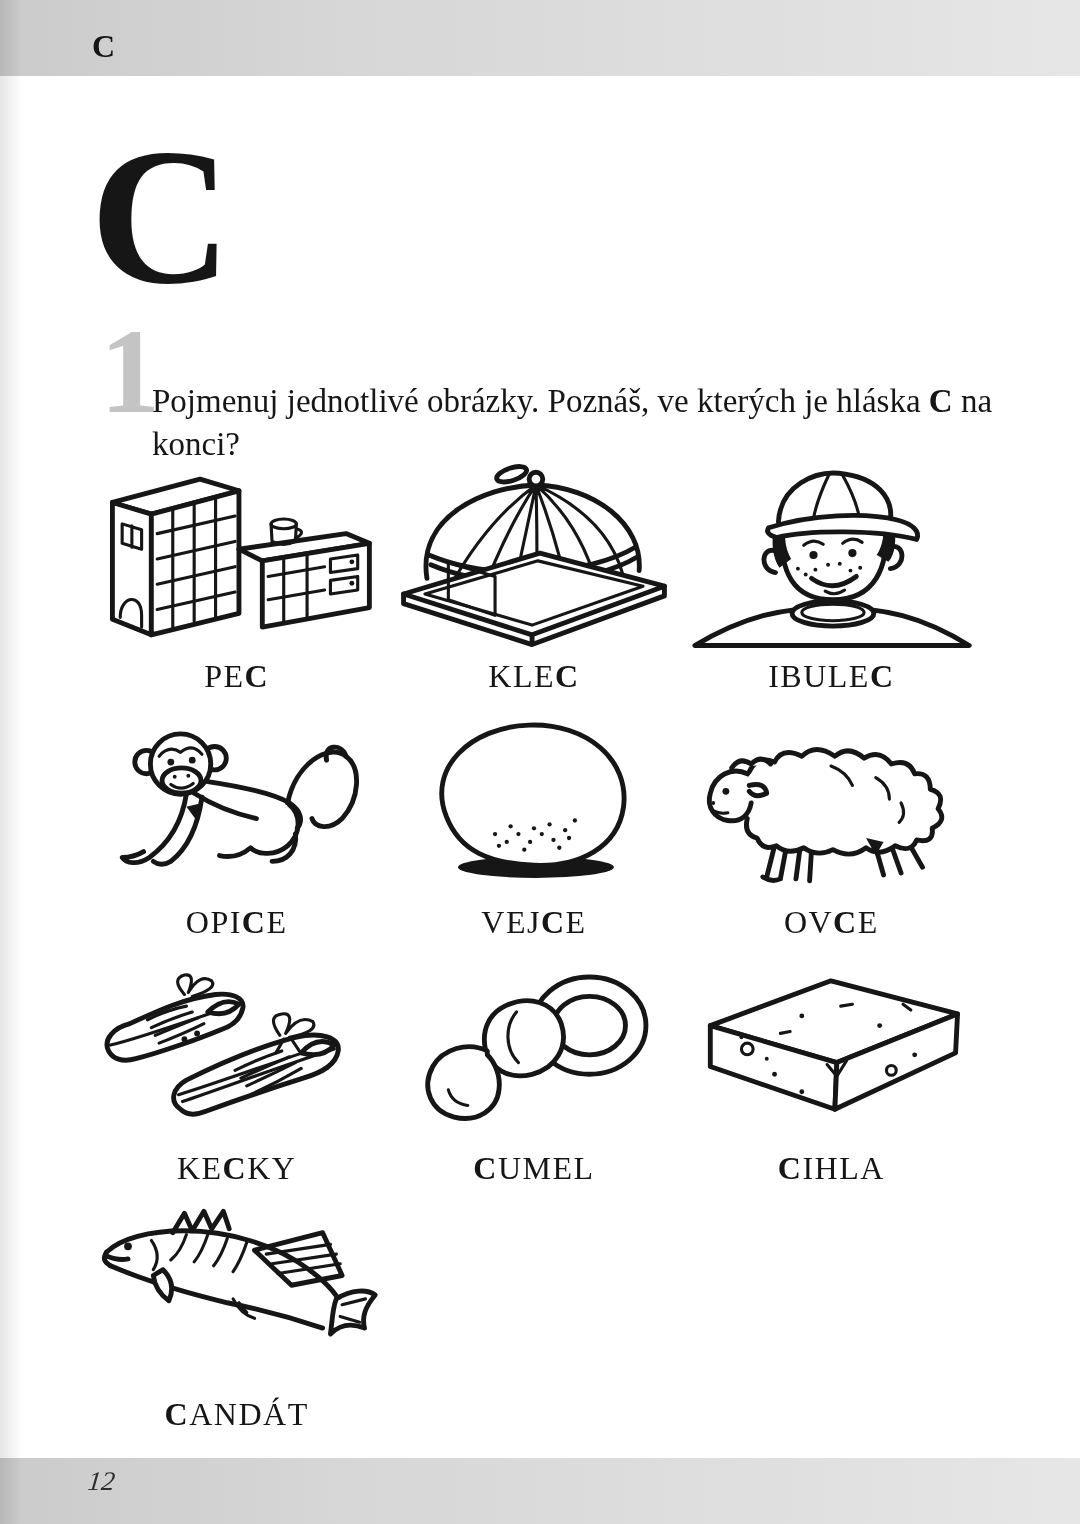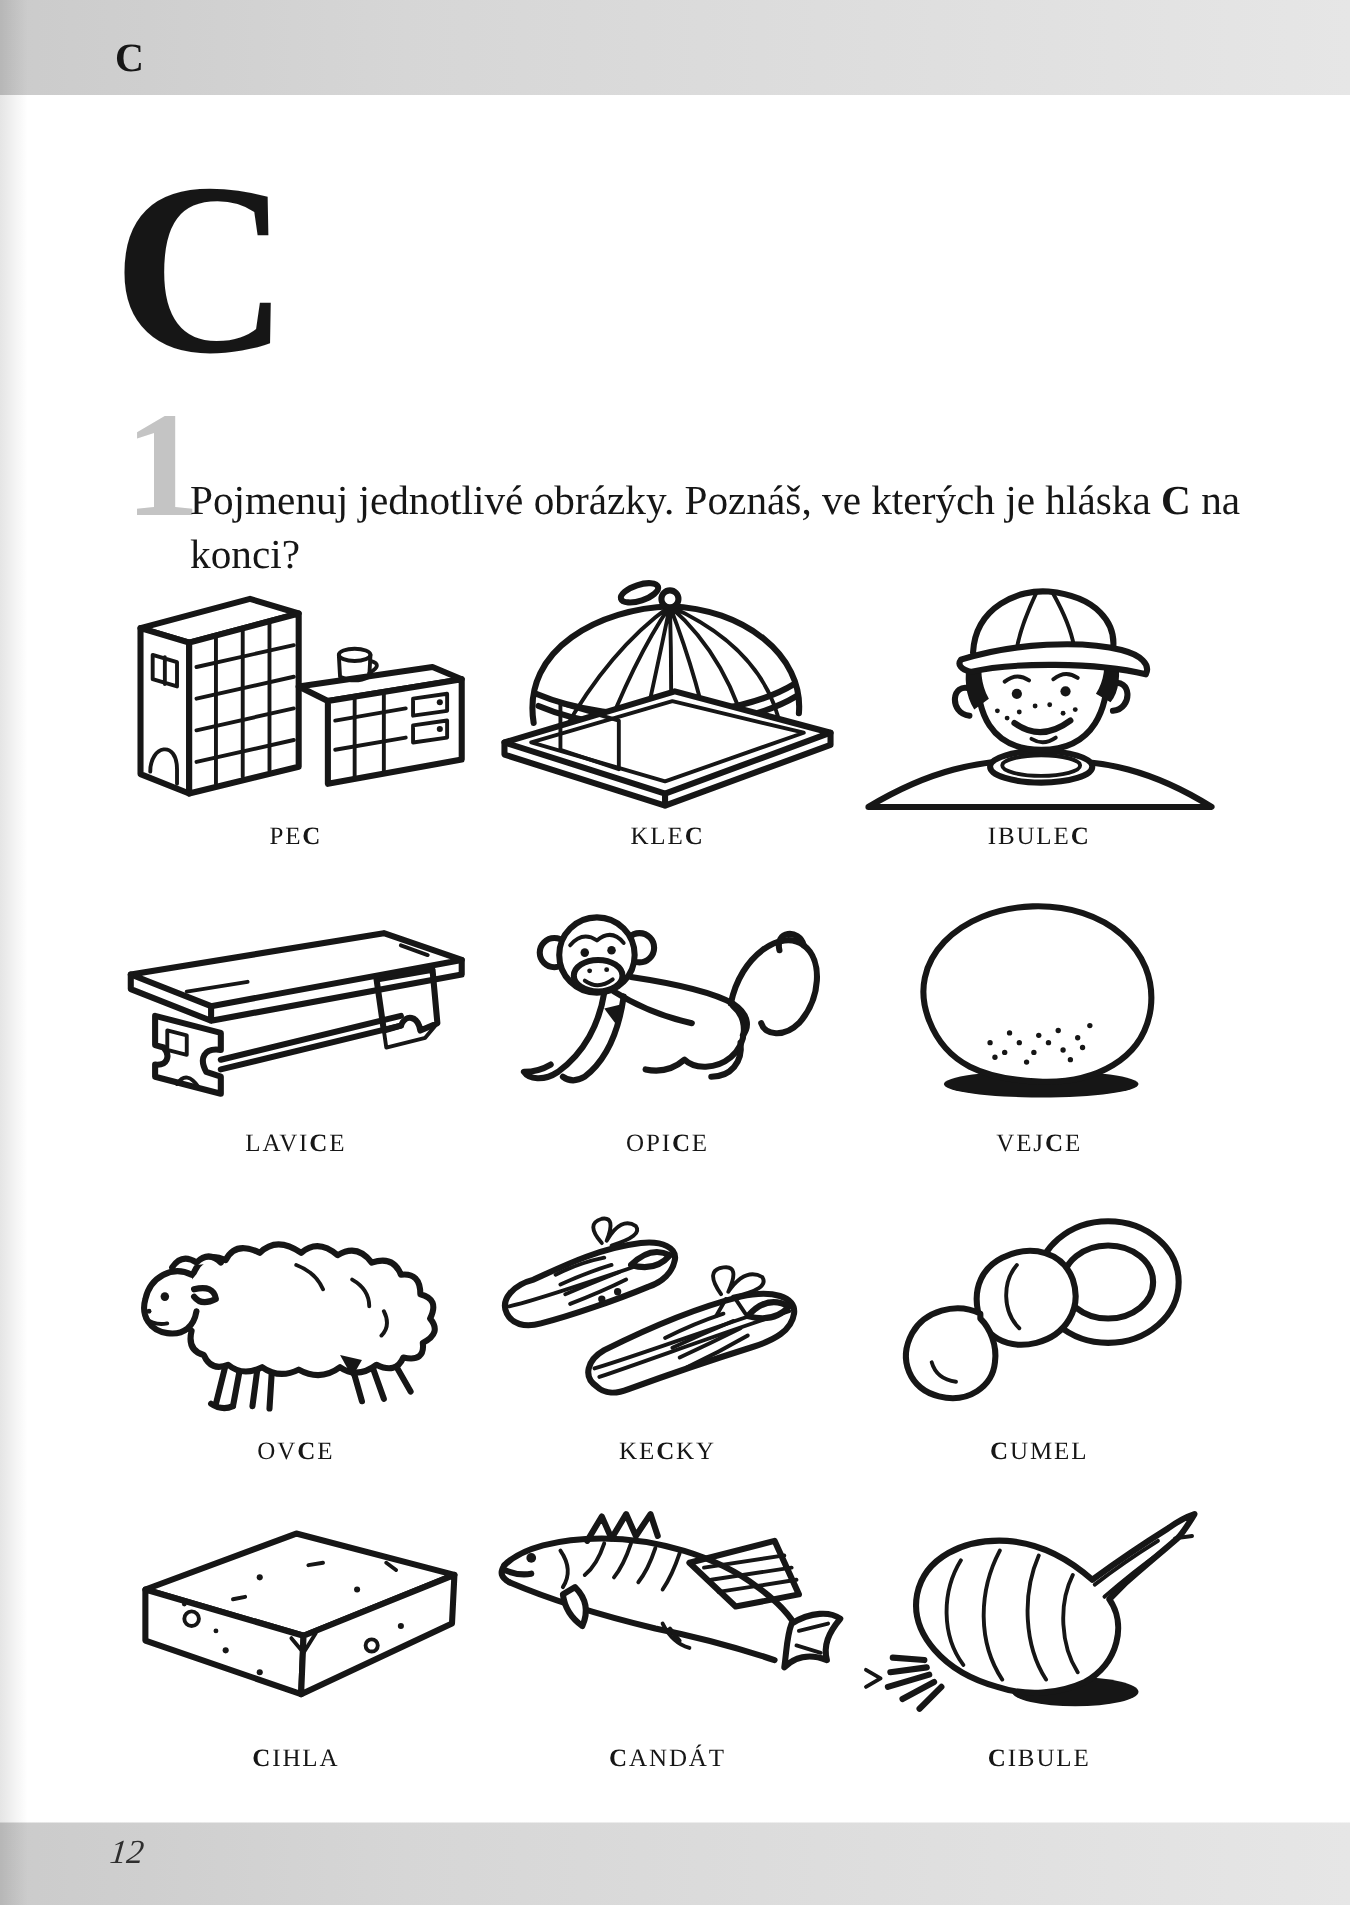--- a/index.html
+++ b/index.html
@@ -13,21 +13,21 @@
   .corner-letter{position:absolute;left:92px;top:28px;font-size:32px;font-weight:700;}
   .big-letter{position:absolute;left:90px;top:118px;font-size:196px;line-height:1;font-weight:700;letter-spacing:-2px;}
   .ex-number{position:absolute;left:100px;top:312px;font-size:120px;line-height:1;font-weight:700;color:#c4c4c4;}
   .instruction{position:absolute;left:152px;top:380px;width:860px;font-size:33px;line-height:1.3;}
   .instruction b{font-weight:700;}
   .grid{position:absolute;left:88px;top:458px;width:892px;height:984px;
         display:grid;grid-template-columns:repeat(3,1fr);grid-auto-rows:246px;}
   .cell{margin:0;display:flex;flex-direction:column;align-items:center;}
   .art{width:100%;height:196px;display:flex;align-items:center;justify-content:center;}
   .art svg{width:292px;height:190px;display:block;}
-  .cap{font-size:20px;letter-spacing:1.5px;margin-top:4px;white-space:nowrap;}
+  .cap{font-size:32px;letter-spacing:1.5px;margin-top:4px;white-space:nowrap;}
   .cap b{font-weight:700;}
   .page-number{position:absolute;left:88px;top:8px;font-size:27px;font-style:italic;color:#2e2e2e;transform:skewX(-6deg);}
   svg .o{stroke:#161616;stroke-width:5;fill:none;stroke-linecap:round;stroke-linejoin:round;}
   svg .ow{stroke:#161616;stroke-width:5;fill:#ffffff;stroke-linecap:round;stroke-linejoin:round;}
   svg .d{stroke:#161616;stroke-width:3.2;fill:none;stroke-linecap:round;stroke-linejoin:round;}
   svg .f{fill:#161616;stroke:none;}
 </style>
 </head>
 <body>
 
@@ -110,36 +110,20 @@
             <circle class="f" cx="159" cy="103" r="2"></circle>
             <circle class="f" cx="170" cy="110" r="2"></circle>
             <circle class="f" cx="180" cy="107" r="2"></circle>
           <path class="o" d="M130 118 Q152 134 176 116"></path>
           <path class="d" d="M144 131 Q154 137 164 130"></path>
         </svg>
       </div>
       <figcaption class="cap"><span>IBULE</span><b>C</b><span></span></figcaption>
     </figure>
 
-    <figure class="cell">
-      <div class="art">
-        <svg viewBox="0 0 300 190">
-          <path class="ow" d="M34 106 L88 120 L88 134 C74 132 70 141 76 152 L88 156 L88 170 L34 156 L34 146 C44 147 47 139 41 132 L34 130 Z"></path>
-          <path class="d" d="M52 162 Q60 150 70 165"></path>
-          <path class="d" d="M44 118 L60 122 L60 138 L44 134 Z"></path>
-          <path class="ow" d="M216 76 L262 68 L266 112 L252 118 C250 106 240 104 236 114 L222 118 Z"></path>
-          <path class="d" d="M222 118 L224 132 L256 124 L266 112"></path>
-          <path class="o" d="M88 142 L236 106 M88 150 L236 114"></path>
-          <path class="ow" d="M14 72 L222 38 L286 60 L80 98 Z"></path>
-          <path class="o" d="M14 72 L14 84 L80 110 L80 98 M80 110 L286 72 L286 60"></path>
-          <path class="d" d="M60 86 L110 78 M236 48 L258 56"></path>
-        </svg>
-      </div>
-      <figcaption class="cap"><span>LAVI</span><b>C</b><span>E</span></figcaption>
-    </figure>
 
     <figure class="cell">
       <div class="art">
         <svg viewBox="0 0 300 190">
           <path class="o" d="M202 96 C210 56 244 34 262 48 C278 60 276 92 258 112 C246 124 230 122 227 112"></path>
           <path class="o" d="M262 48 C258 34 238 36 242 52"></path>
           <path class="o" d="M120 74 C160 80 190 88 204 96 C216 104 218 114 212 122"></path>
           <path class="o" d="M106 86 C128 100 152 108 170 112"></path>
           <path class="f" d="M98 100 L114 96 L110 116 Z"></path>
           <path class="o" d="M98 87 C94 112 82 136 60 152 C48 160 36 158 32 152 Q44 152 54 146"></path>
@@ -280,34 +264,20 @@
           <path class="d" d="M98 34 Q92 52 82 60 M120 34 Q114 52 106 62 M140 38 Q134 56 126 66 M160 42 Q154 60 146 72"></path>
           <path class="ow" d="M74 70 Q88 84 80 102 Q66 92 64 76 Z"></path>
           <path class="d" d="M146 100 Q154 116 168 120 M152 104 L160 114"></path>
           <path class="ow" d="M252 100 C268 90 284 90 292 96 C282 108 278 118 281 130 C266 124 254 128 246 136 C248 122 248 110 252 100 Z"></path>
           <path class="d" d="M258 106 L282 100 M256 118 L276 124"></path>
         </svg>
       </div>
       <figcaption class="cap"><span></span><b>C</b><span>ANDÁT</span></figcaption>
     </figure>
 
-    <figure class="cell">
-      <div class="art">
-        <svg viewBox="0 0 300 190">
-          <ellipse class="f" cx="180" cy="156" rx="52" ry="12"></ellipse>
-          <path class="ow" stroke-width="6" d="M116 152 C72 140 44 108 50 76 C56 46 88 30 124 32 C152 34 176 48 194 64 C216 48 240 32 256 22 C264 16 272 12 278 10 C272 20 268 26 264 30 C262 32 240 50 222 66 L208 80 C222 100 216 132 188 148 C166 158 140 160 116 152 Z"></path>
-          <path class="d" d="M262 30 L276 28"></path>
-          <path class="d" d="M86 48 C70 74 70 110 88 134 M118 40 C100 74 100 116 120 146 M150 44 C136 76 138 118 156 146 M178 60 C166 84 168 118 182 140"></path>
-          <path class="d" d="M196 68 C214 54 232 42 248 32 M204 78 C220 64 238 50 252 40"></path>
-          <path class="o" d="M58 136 L28 140 M60 142 L26 152 M64 148 L38 162 M70 152 L52 170 M56 130 L30 128"></path>
-          <path class="d" d="M8 138 L20 145 L8 152"></path>
-        </svg>
-      </div>
-      <figcaption class="cap"><span></span><b>C</b><span>IBULE</span></figcaption>
-    </figure>
 
   </div>
 
   <div class="band bottom">
     <span class="page-number">12</span>
   </div>
 
 </div>
 
 </body></html>

